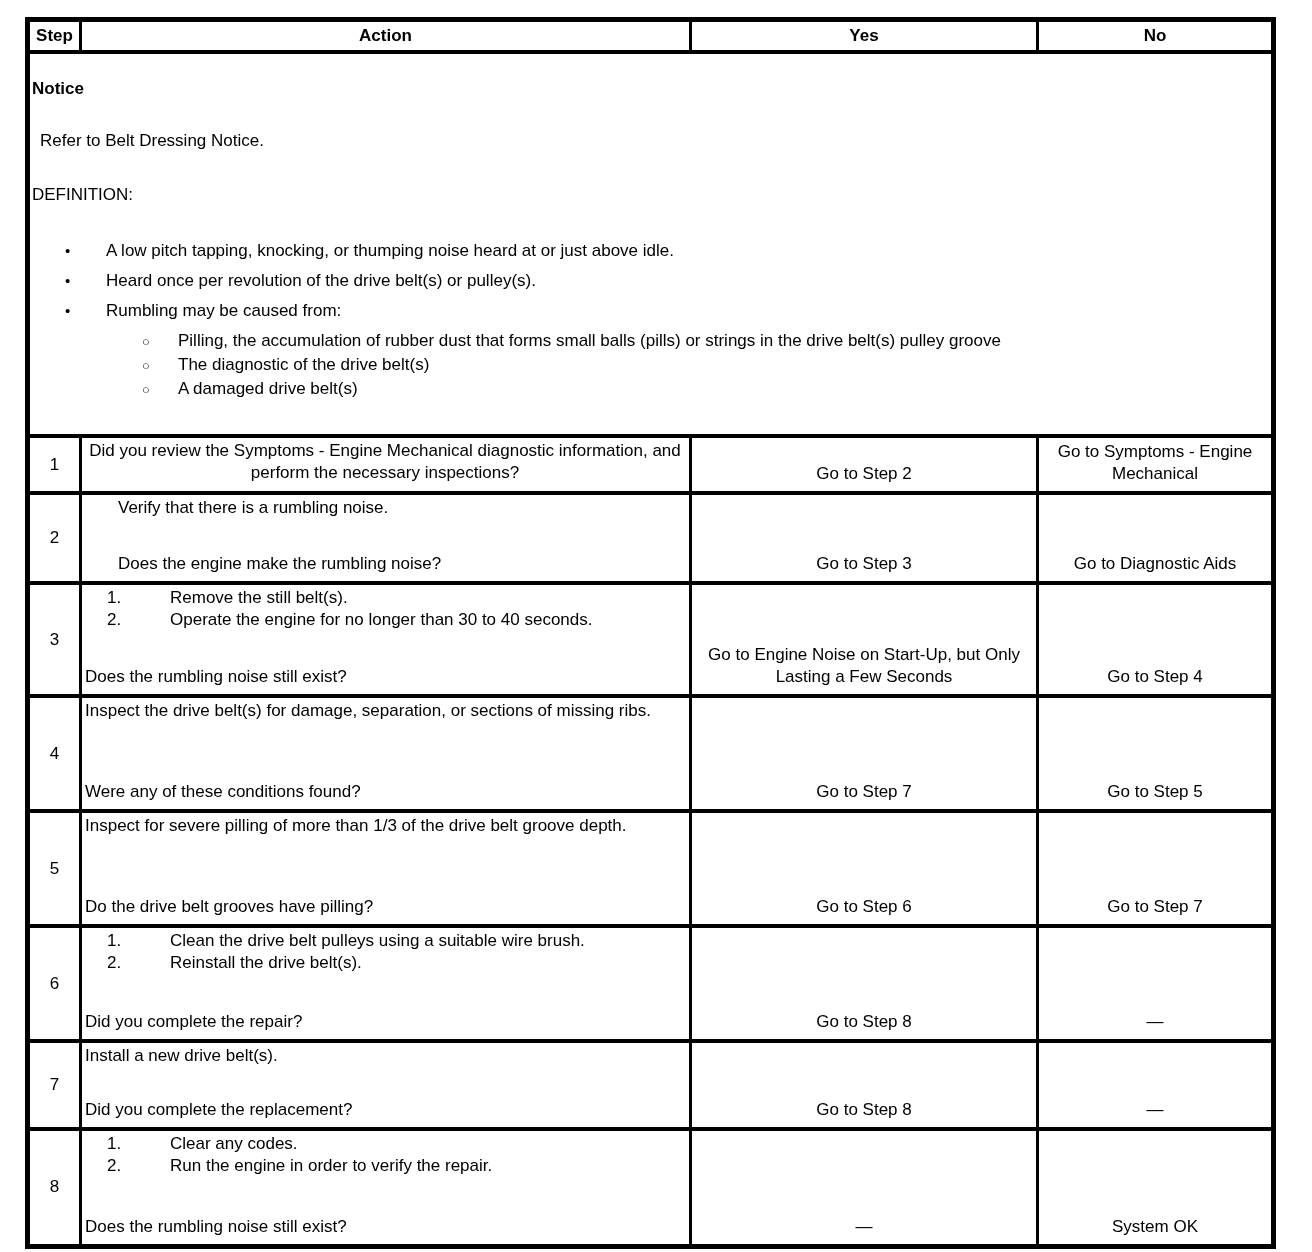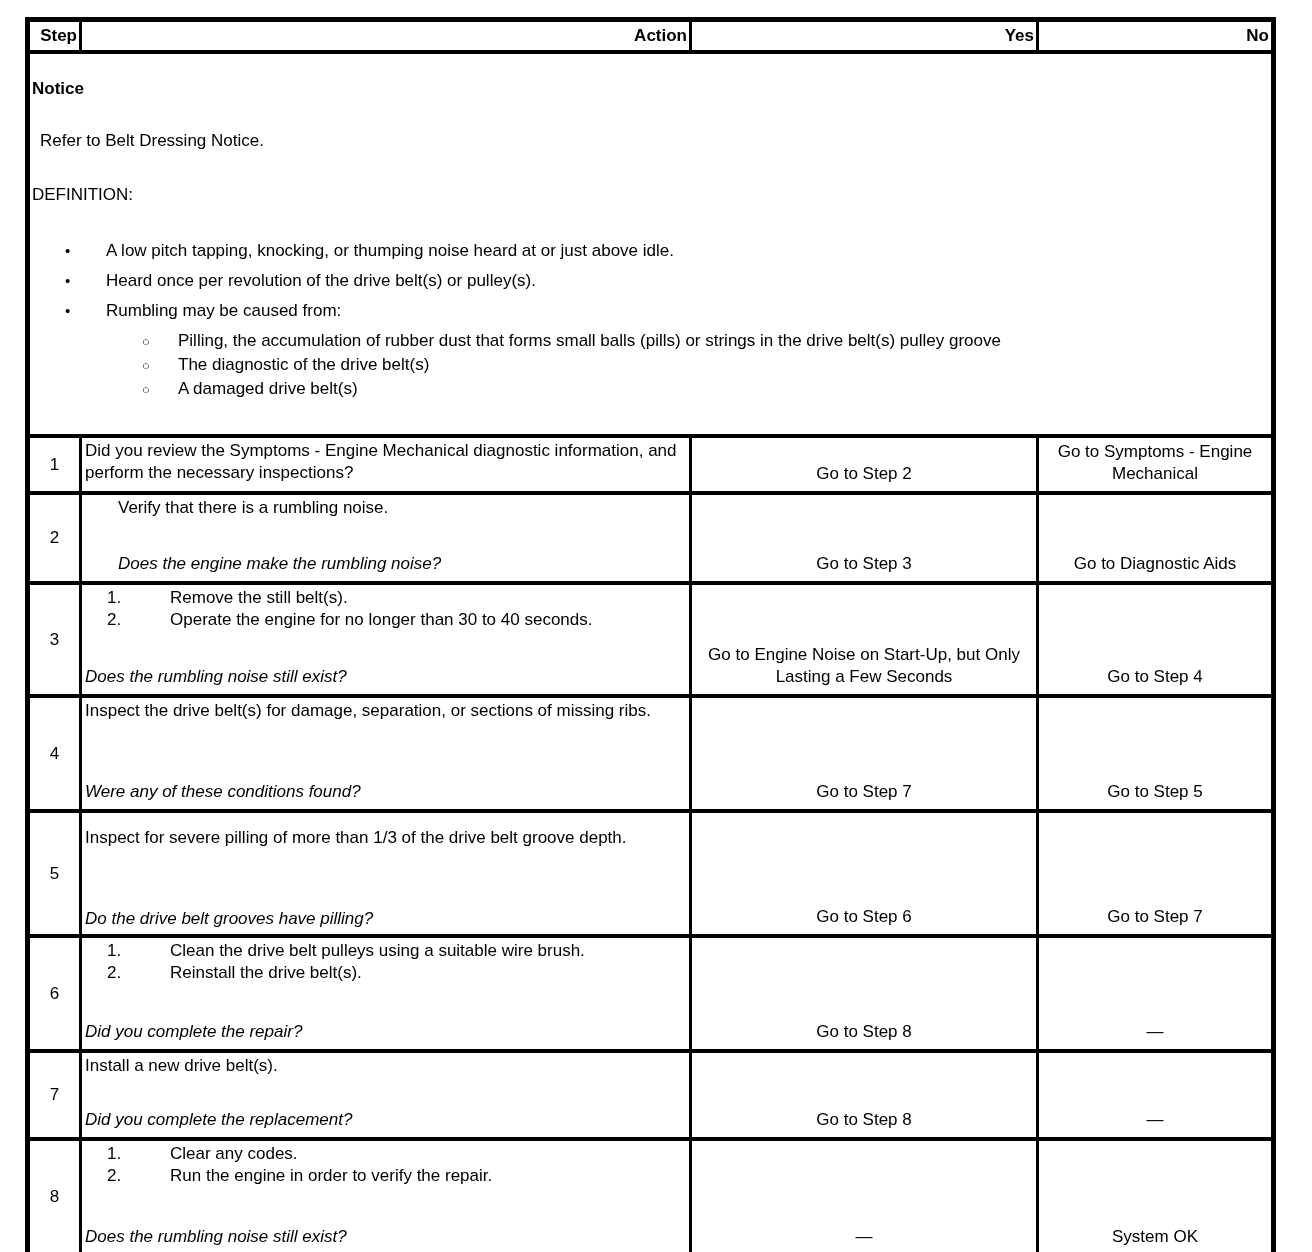--- a/index.html
+++ b/index.html
@@ -1,43 +1,43 @@
 <!DOCTYPE html>
 <html><head>
 <meta charset="utf-8">
 <style>
   html,body{margin:0;padding:0;background:#ffffff;}
   body{width:1312px;height:1252px;position:relative;font-family:"Liberation Sans",sans-serif;color:#000;}
   table.diag{position:absolute;left:25px;top:17px;width:1246px;border-collapse:collapse;table-layout:fixed;
     border:5px solid #000;font-size:17px;line-height:22px;}
   td,th{border:4px solid #000;border-left-width:3px;border-right-width:3px;vertical-align:top;overflow:hidden;}
-  th{font-weight:bold;text-align:right;vertical-align:middle;height:26px;padding:1px 2px;}
+  th{font-weight:bold;text-align:center;vertical-align:middle;height:26px;padding:1px 2px;}
   
   td.notice{height:368px;padding:6px 6px 6px 2px;}
   .n-title{font-weight:bold;margin:18px 0 0 0;}
   .n-refer{margin:30px 0 0 8px;}
   .n-def{margin:32px 0 0 0;}
   .bullets{margin-top:34px;}
   .b-line{position:relative;padding-left:74px;margin-bottom:8px;}
   .b-line .marker{position:absolute;left:33px;font-size:15px;}
   .s-line{position:relative;padding-left:146px;margin-bottom:2px;}
   .s-line .marker{position:absolute;left:110px;font-size:13px;top:1px;}
   
   td.step{ text-align:center;vertical-align:middle;padding:0;}
   td.action{padding:0;}
   .acell{display:flex;flex-direction:column;padding:2px 4px 4px 3px;box-sizing:border-box;}
-  tr.r1 .acell{height:51px;} tr.r2 .acell{height:84px;padding-left:36px;} tr.r3 .acell{height:107px;}
-  tr.r4 .acell{height:109px;} tr.r5 .acell{height:109px;margin-top:12px;} tr.r6 .acell{height:109px;}
+  tr.r1 .acell{height:51px;text-align:center;} tr.r2 .acell{height:84px;padding-left:36px;} tr.r3 .acell{height:107px;}
+  tr.r4 .acell{height:109px;} tr.r5 .acell{height:109px;} tr.r6 .acell{height:109px;}
   tr.r7 .acell{height:82px;gap:30px;} tr.r8 .acell{height:111px;}
   tr.r1{height:57px;} tr.r2{height:90px;} tr.r3{height:113px;}
   tr.r4{height:115px;} tr.r5{height:115px;} tr.r6{height:115px;}
   tr.r7{height:88px;} tr.r8{height:117px;}
   .ol-line{position:relative;padding-left:85px;}
   .ol-line .num{position:absolute;left:22px;}
-  .q{margin-top:auto;font-style:italic;}
+  .q{margin-top:auto;}
   td.yes,td.no{vertical-align:bottom;text-align:center;padding:2px 4px 6px 4px;}
 </style>
 </head>
 <body>
 
 <table class="diag">
   <colgroup>
     <col style="width:53px">
       <col style="width:610px">
       <col style="width:347px">

